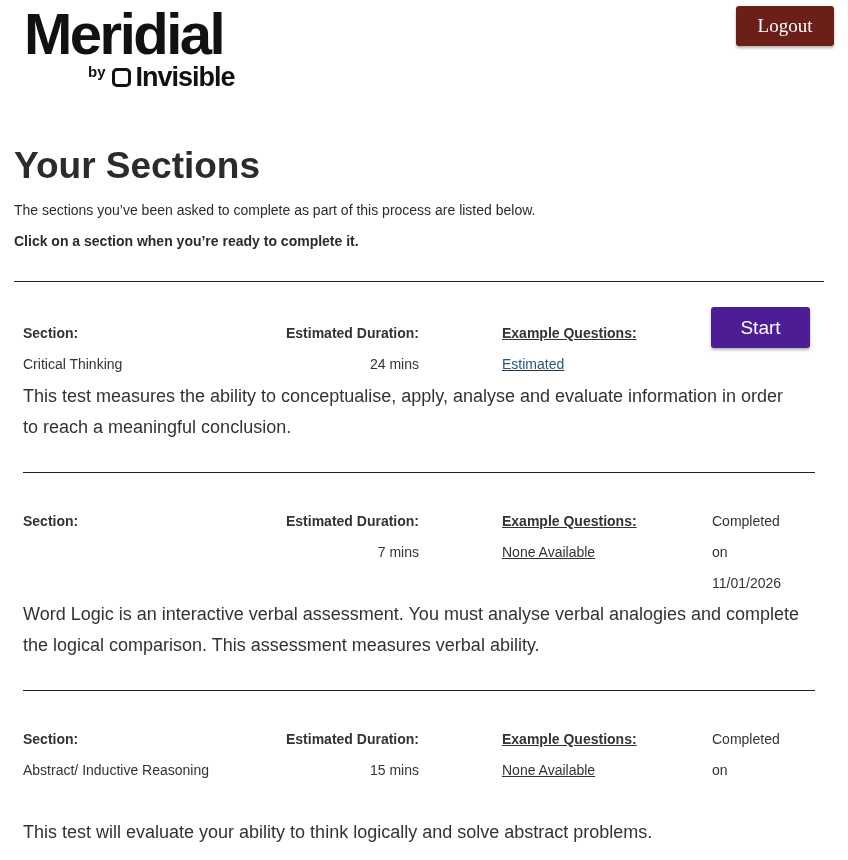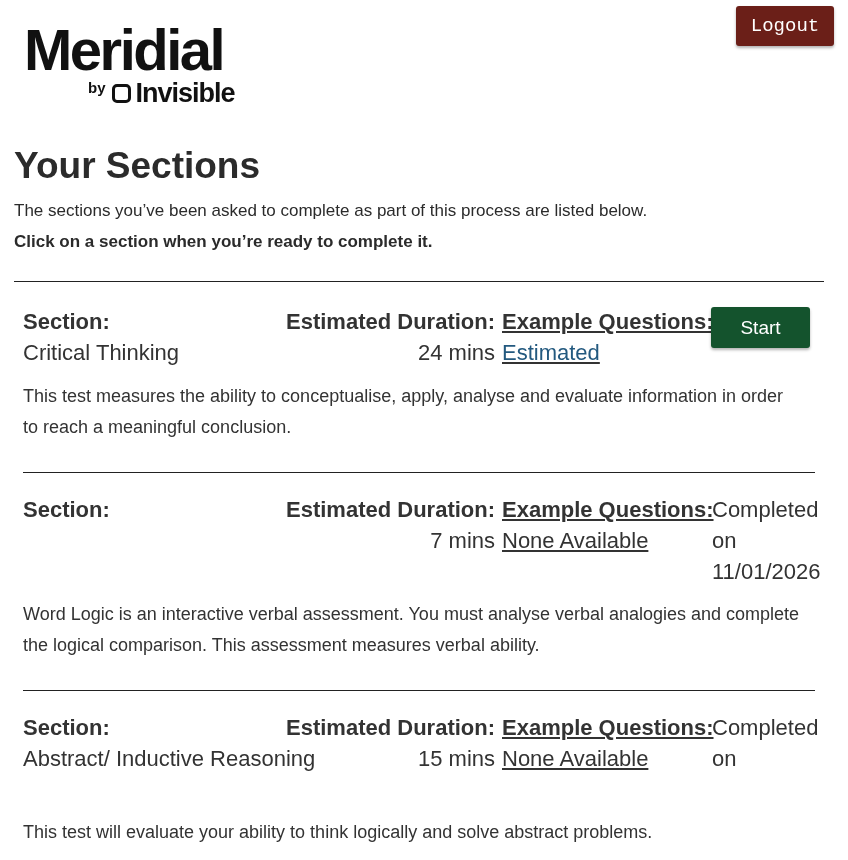--- a/index.html
+++ b/index.html
@@ -15,21 +15,20 @@
       position: relative;
     }
 
     
     .logo {
       position: absolute;
       left: 24px;
       top: 4px;
       width: 230px;
       height: 92px;
-      margin-top: 16px;
     }
     .logo-main {
       position: absolute;
       left: 0;
       top: 0;
       font-family: "Liberation Sans", sans-serif;
       font-weight: 700;
       font-size: 58px;
       letter-spacing: -2.5px;
       color: #111111;
@@ -67,21 +66,21 @@
     .logout-btn {
       position: absolute;
       left: 736px;
       top: 6px;
       width: 98px;
       height: 40px;
       background: #6b1f18;
       color: #ffffff;
       border: none;
       border-radius: 3px;
-      font-family: Liberation Mono, monospace;
+      font-family: Liberation Serif, serif;
       font-size: 19px;
       box-shadow: 0 2px 3px rgba(0,0,0,0.3);
       cursor: pointer;
       text-align: center;
       line-height: 40px;
     }
 
     .page-title {
       position: absolute;
       left: 14px;
@@ -89,21 +88,21 @@
       font-size: 37px;
       font-weight: 700;
       color: #2b2b2b;
       line-height: 44px;
       margin-top: 8px;
     }
     .intro {
       position: absolute;
       left: 14px;
       top: 195px;
-      font-size: 17px;
+      font-size: 14px;
       line-height: 31px;
       color: #2b2b2b;
     }
     .intro-bold {
       font-weight: 700;
     }
 
     .divider-top {
       position: absolute;
       left: 14px;
@@ -113,22 +112,22 @@
       background: #222222;
     }
 
     .section {
       position: absolute;
       left: 23px;
       width: 792px;
     }
     .section .col {
       position: absolute;
-      top: 4px;
-      font-size: 22px;
+      top: 16px;
+      font-size: 14px;
       line-height: 31px;
       color: #333333;
     }
     .col-label {
       font-weight: 700;
       display: block;
     }
     .col-value {
       display: block;
     }
@@ -142,21 +141,21 @@
       text-decoration: none;
       cursor: pointer;
     }
 
     .start-btn {
       position: absolute;
       left: 688px;
       top: 5px;
       width: 99px;
       height: 41px;
-      background: #14532d;
+      background: #4c1d95;
       color: #ffffff;
       border: none;
       border-radius: 3px;
       font-family: "Liberation Sans", sans-serif;
       font-size: 19px;
       box-shadow: 0 2px 3px rgba(0,0,0,0.3);
       text-align: center;
       line-height: 41px;
       cursor: pointer;
     }

